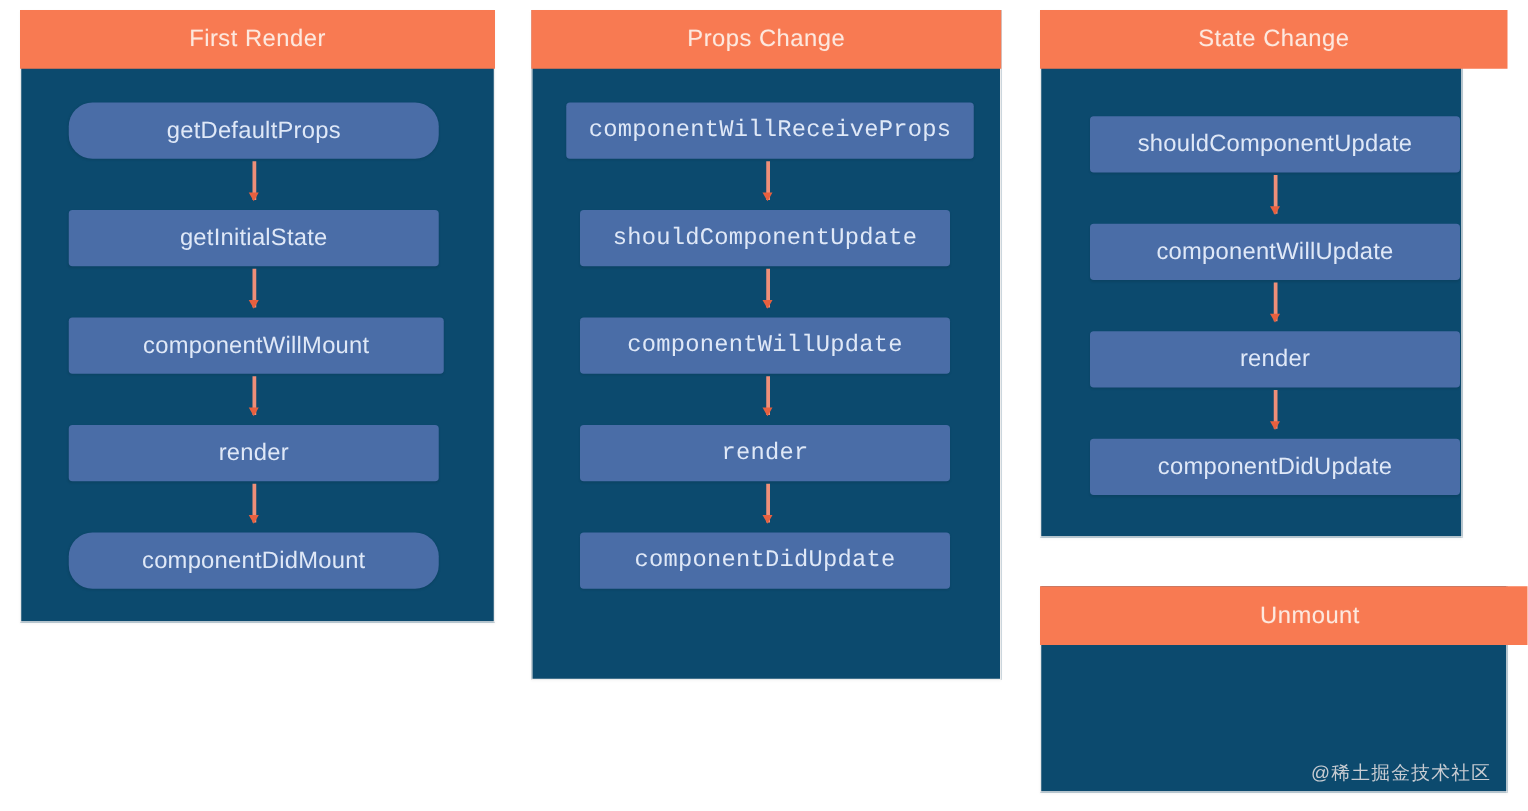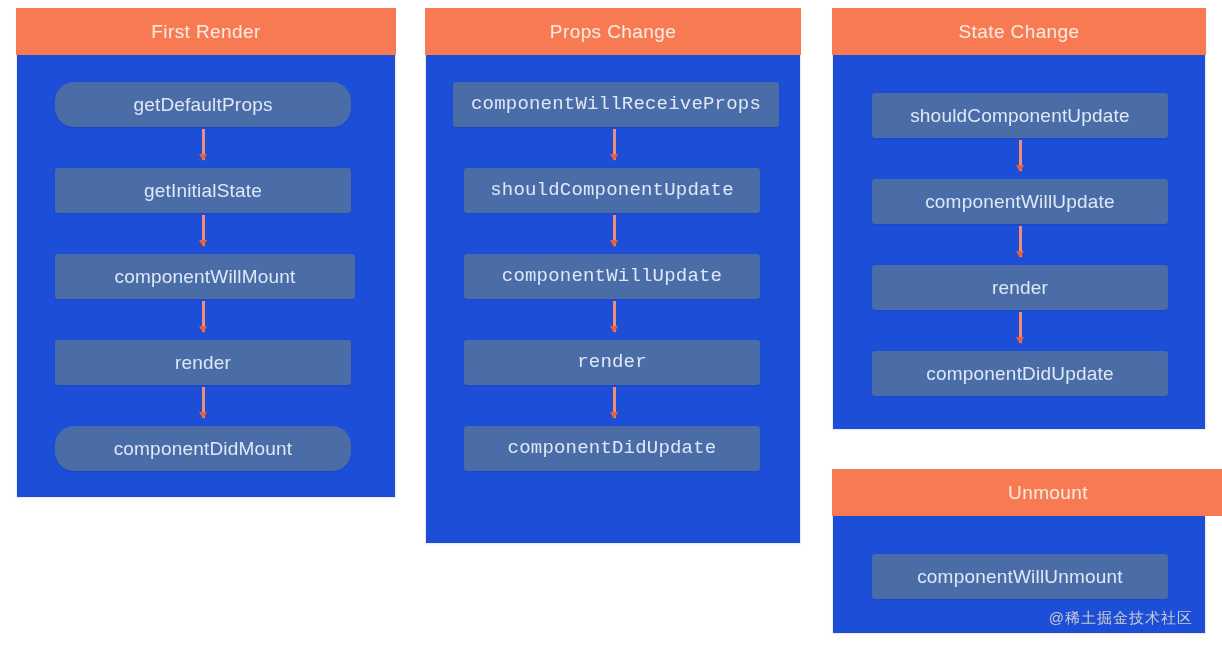--- a/index.html
+++ b/index.html
@@ -20,21 +20,21 @@
     position: absolute;
     left: 0;
     top: 0;
     width: 1222px;
     height: 649px;
     background: #ffffff;
   }
 
   .card {
     position: absolute;
-    background: #1d4ed8;
+    background: #0c4a6e;
     border: 1px solid #ececec;
     border-top: none;
     box-sizing: border-box;
     box-shadow: 0 1px 2px rgba(0,0,0,0.04);
   }
 
   .card-header {
     position: absolute;
     left: -1px;
     top: 0;
@@ -179,21 +179,21 @@
         </div>
         <div class="arrow" style="left:186.5px; top:332px; height:31px;"></div>
 
         <div class="node" style="left:38px; top:371px; width:296px; height:45px;">
           <span class="node-label">componentDidUpdate</span>
         </div>
       </div>
     </div>
   </div>
 
-  <div class="card" style="left:832px; top:8px; width:374px; height:422px;">
+  <div class="card" style="left:832px; top:8px; width:338px; height:422px;">
     <div class="card-header" style="width:374px; height:47px;">
       <span class="card-header-title">State Change</span>
     </div>
     <div class="card-body" style="top:47px; height:375px;">
       <div class="flow">
         <div class="node" style="left:39px; top:38px; width:296px; height:45px;">
           <span class="node-label">shouldComponentUpdate</span>
         </div>
         <div class="arrow" style="left:185.5px; top:85px; height:31px;"></div>
 
@@ -213,21 +213,18 @@
       </div>
     </div>
   </div>
 
   <div class="card" style="left:832px; top:469px; width:374px; height:165px;">
     <div class="card-header" style="width:432px; height:47px;">
       <span class="card-header-title">Unmount</span>
     </div>
     <div class="card-body" style="top:47px; height:118px;">
       <div class="flow">
-        <div class="node" style="left:39px; top:38px; width:296px; height:45px;">
-          <span class="node-label">componentWillUnmount</span>
-        </div>
         <span class="watermark" style="right:12px; bottom:6px;">@稀土掘金技术社区</span>
       </div>
     </div>
   </div>
 
 </div>
 
 </body></html>

